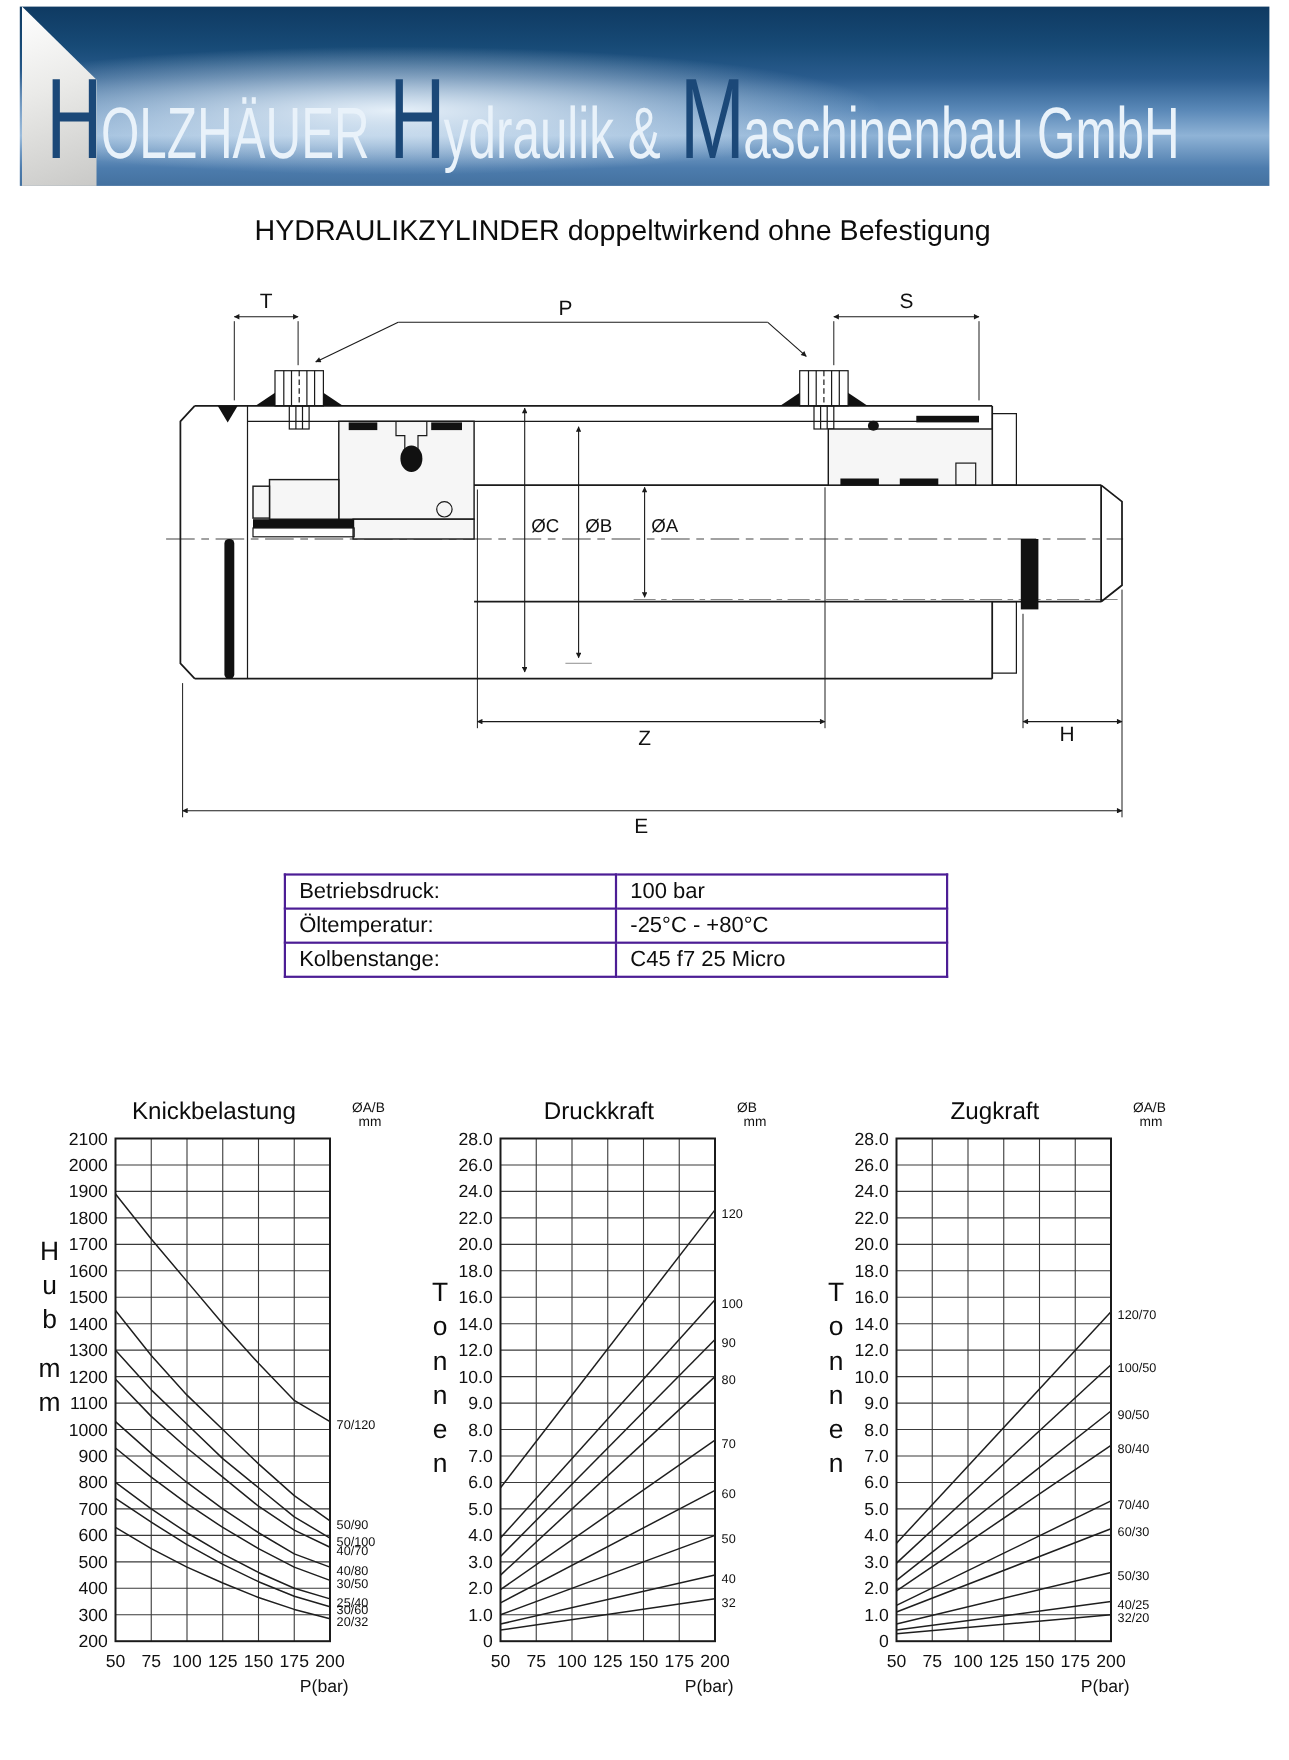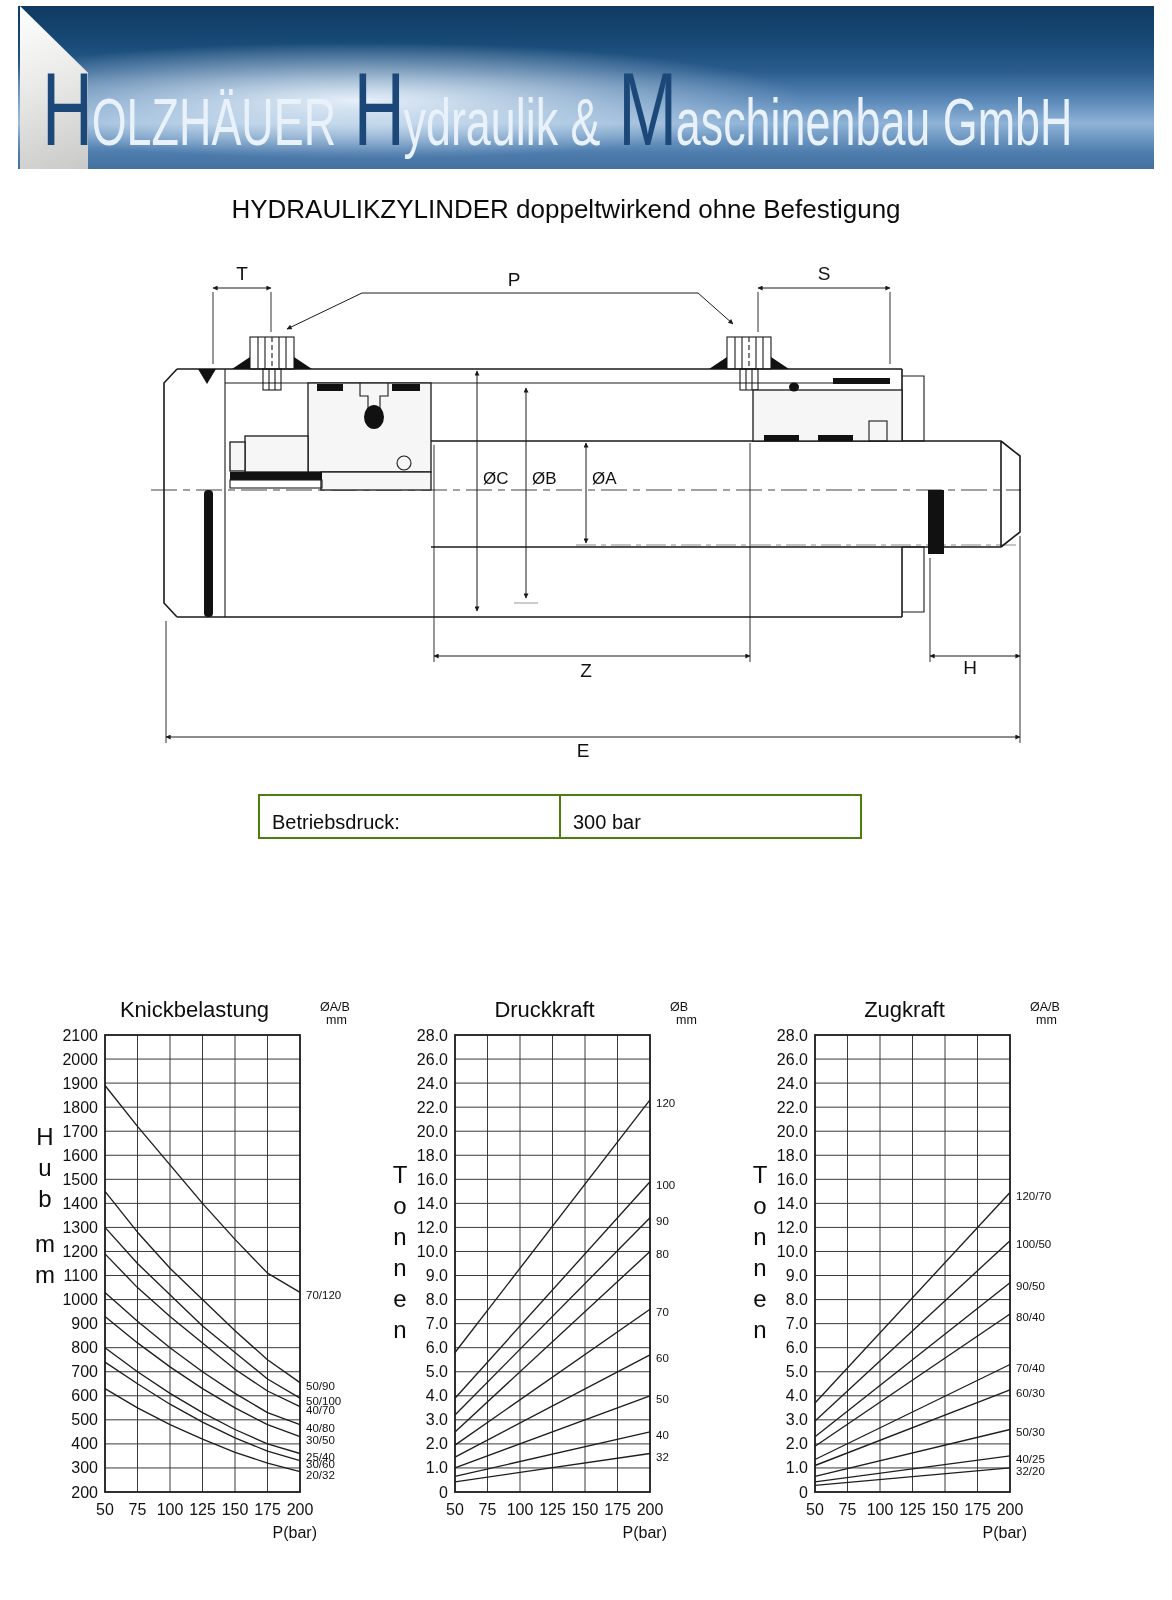--- a/index.html
+++ b/index.html
@@ -33,21 +33,21 @@
   .fillb{fill:#111;stroke:none;}
   .lite{fill:#f6f6f6;stroke:#1a1a1a;stroke-width:1.3;}
   .dim{stroke:#1a1a1a;stroke-width:1;fill:none;}
   .ext{stroke:#1a1a1a;stroke-width:.9;fill:none;}
   .dtx{font-size:19px;fill:#111;}
   .dtx2{font-size:17px;fill:#111;}
 
   
   .spec{position:absolute;left:258px;top:794px;width:604px;border-collapse:collapse;
         table-layout:fixed;font-size:20px;color:#0d0d0d;}
-  .spec td{border:2px solid #4d7c0f;height:29px;padding:12px 0 0 12px;vertical-align:middle;}
+  .spec td{border:2px solid #4c1d95;height:29px;padding:0 0 0 12px;vertical-align:middle;}
   .spec td.c1{width:287px;}
 
   
   .chart{position:absolute;top:995px;}
   #chart0{left:20px;} #chart1{left:370px;} #chart2{left:730px;}
 </style>
 </head>
 <body>
 
 <div class="page">
@@ -172,21 +172,29 @@
       <line x1="20" y1="365" x2="20" y2="487" class="ext"></line>
       <line x1="874" y1="280" x2="874" y2="487" class="ext"></line>
       <text x="437" y="501" text-anchor="middle" class="dtx">E</text>
     </g>
   </svg>
 
   <table class="spec">
     <tbody>
       <tr>
         <td class="c1">Betriebsdruck:</td>
-        <td>300 bar</td>
+        <td>100 bar</td>
+        </tr>
+      <tr>
+        <td class="c1">Öltemperatur:</td>
+        <td>-25°C - +80°C</td>
+        </tr>
+      <tr>
+        <td class="c1">Kolbenstange:</td>
+        <td>C45 f7 25 Micro</td>
         </tr>
     </tbody>
   </table>
 
   <svg id="chart0" class="chart" width="345" height="550" viewBox="0 0 345 550">
       <line x1="117.5" y1="40" x2="117.5" y2="497" stroke="#3a3a3a" stroke-width="1"></line>
       <line x1="150" y1="40" x2="150" y2="497" stroke="#3a3a3a" stroke-width="1"></line>
       <line x1="182.5" y1="40" x2="182.5" y2="497" stroke="#3a3a3a" stroke-width="1"></line>
       <line x1="215" y1="40" x2="215" y2="497" stroke="#3a3a3a" stroke-width="1"></line>
       <line x1="247.5" y1="40" x2="247.5" y2="497" stroke="#3a3a3a" stroke-width="1"></line>

